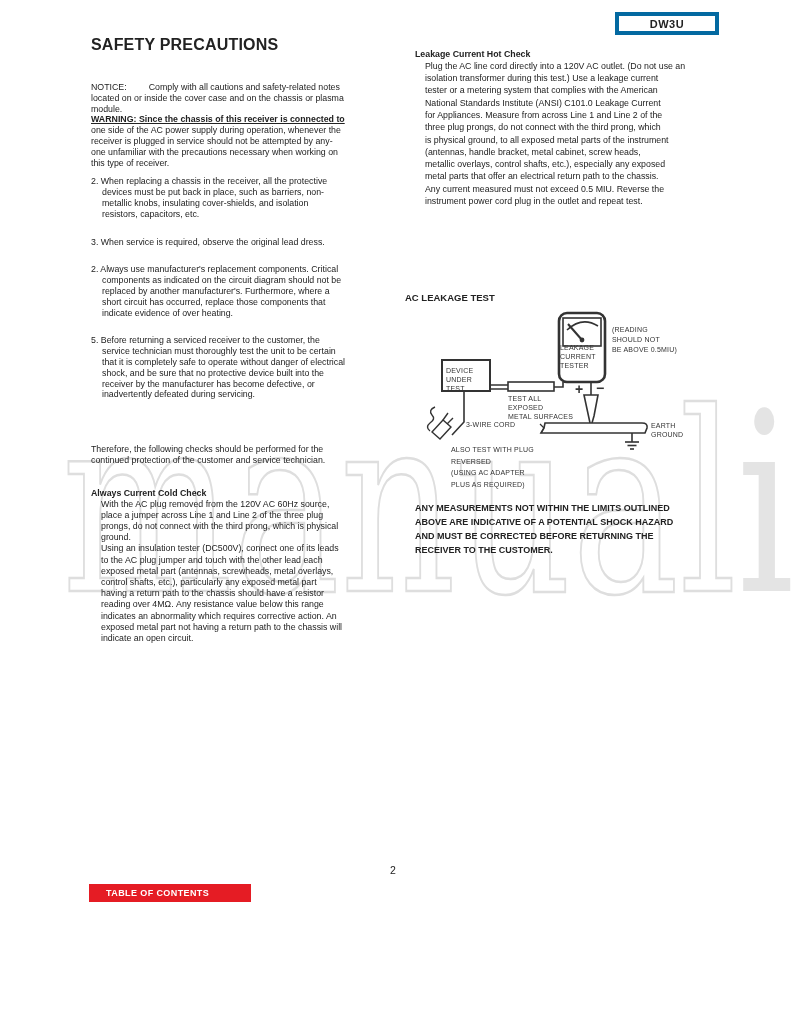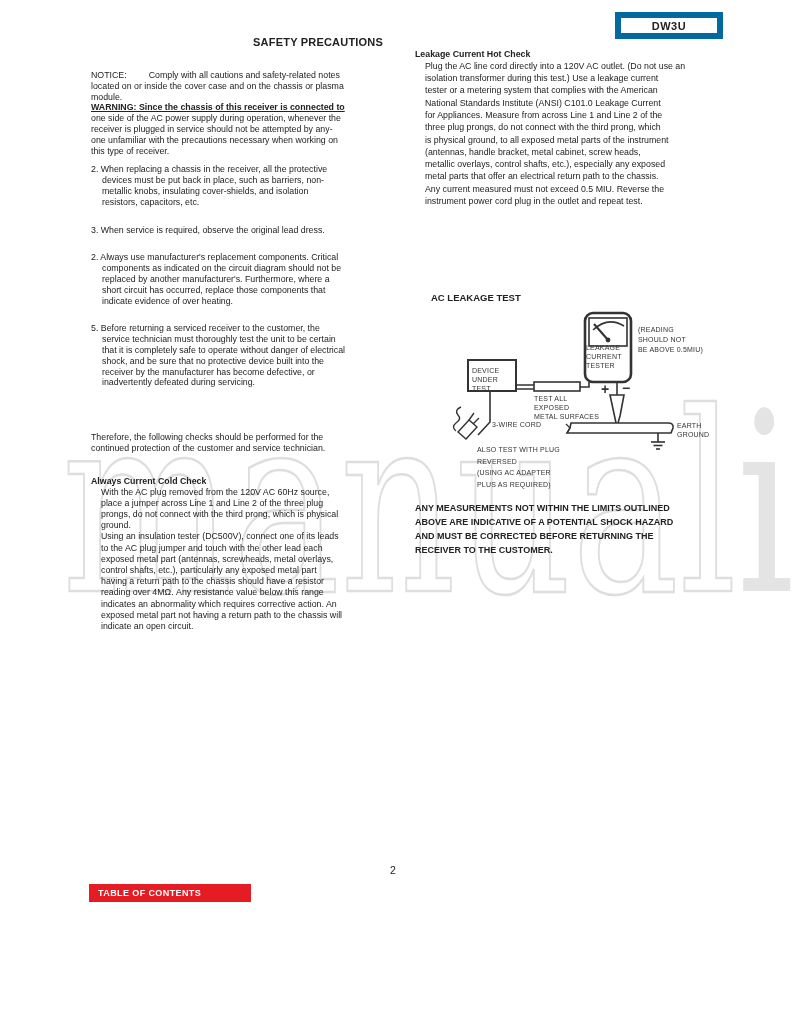--- a/index.html
+++ b/index.html
@@ -13,39 +13,39 @@
     position:absolute;left:62px;top:380px;z-index:0;
     font-family:"DejaVu Serif",serif;font-size:250px;line-height:250px;
     transform:scaleX(0.72);transform-origin:left top;
     white-space:nowrap;user-select:none;
   }
   .wm-outline{color:#ffffff;-webkit-text-stroke:2.5px #dedede;}
   .wm-solid{color:#e4e4e4;}
   
   .model-box{
     position:absolute;left:615px;top:12px;width:96px;height:15px;z-index:2;
-    border:6px solid #0369a1;display:flex;align-items:center;justify-content:center;
+    border:4px solid #0369a1;display:flex;align-items:center;justify-content:center;
     font-weight:bold;font-size:11px;letter-spacing:0.5px;
   }
   
   .col{position:absolute;z-index:1;}
   .col-left{left:91px;top:36px;width:292px;}
   .col-right{left:415px;top:49px;width:292px;}
-  h1.doc-title{margin:0 0 22px 0;font-size:11px;letter-spacing:0.2px;text-align:right;}
+  h1.doc-title{margin:0 0 28px 0;font-size:16px;letter-spacing:0.2px;}
   p{margin:0;font-size:8.8px;line-height:10.8px;white-space:pre-line;}
   .b{font-weight:bold;text-decoration:underline;}
   .inline-label{font-weight:normal;margin-right:22px;}
   .warn-body{margin-bottom:8px;}
   .num-item{padding-left:11px;text-indent:-11px;margin-bottom:17px;}
   .therefore{margin-bottom:22px;margin-top:44px;}
   .check-heading{font-weight:bold;}
   .check-body{padding-left:10px;line-height:11.2px;}
   .hot-body{line-height:12.3px;}
   
-  .diagram{position:absolute;left:431px;top:292px;width:320px;height:215px;z-index:1;}
+  .diagram{position:absolute;left:405px;top:292px;width:320px;height:215px;z-index:1;}
   .diagram-title{position:absolute;left:0;top:0;font-size:9.5px;font-weight:bold;}
   .diagram svg{position:absolute;left:2px;top:12px;}
   .dg-label{
     position:absolute;font-size:7px;line-height:8.8px;white-space:pre-line;
     color:#333;letter-spacing:0.2px;
   }
   .lbl-tester{left:155px;top:52px;}
   .lbl-reading{left:207px;top:33px;line-height:10px;}
   .lbl-device{left:41px;top:75px;}
   .lbl-testall{left:103px;top:102px;line-height:9px;}
@@ -55,21 +55,21 @@
   
   .caps-warning{
     position:absolute;left:415px;top:501px;width:300px;z-index:1;
     font-weight:bold;font-size:9px;line-height:14px;white-space:pre-line;
   }
   
   .page-number{position:absolute;left:390px;top:864px;font-size:10.5px;z-index:1;}
   .toc-button{
     position:absolute;left:89px;top:884px;width:162px;height:18px;z-index:2;
     color:#ffffff;font-weight:bold;font-size:9px;letter-spacing:0.4px;
-    line-height:18px;padding-left:9px;box-sizing:border-box;cursor:pointer;
+    line-height:18px;padding-left:17px;box-sizing:border-box;cursor:pointer;
   }
 </style>
 </head>
 <body>
 
 <div class="page">
 
   <div class="watermark"><span class="wm-outline">manual</span><span class="wm-solid">i</span></div>
 
   <div class="model-box">

